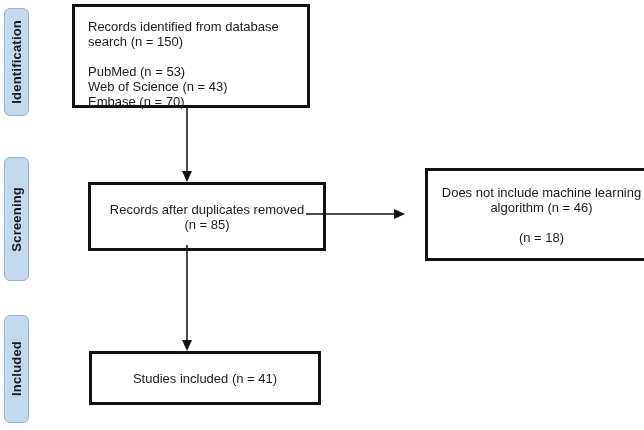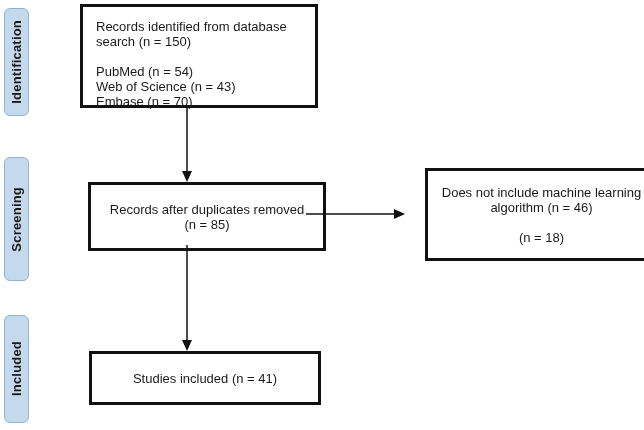--- a/index.html
+++ b/index.html
@@ -54,21 +54,21 @@
   .box .line { min-height: 15px; }
   .box.centered {
     display: flex;
     flex-direction: column;
     align-items: center;
     justify-content: center;
     text-align: left;
     margin-left: 20px;
   }
   #box-records-identified {
-    left: 80px; top: 4px; width: 238px; height: 104px;
+    left: 72px; top: 4px; width: 238px; height: 104px;
     padding: 12px 8px 0 13px;
     text-align: left;
   }
   #box-duplicates-removed { left: 68px;  top: 182px; width: 238px; height: 69px; }
   #box-excluded           { left: 405px; top: 168px; width: 233px; height: 93px; }
   #box-studies-included   { left: 69px;  top: 351px; width: 232px; height: 54px; }
 
   
   #arrow-layer {
     position: absolute;
@@ -89,21 +89,21 @@
     <span class="vtext">Screening</span>
   </div>
   <div class="stage" id="stage-included">
     <span class="vtext">Included</span>
   </div>
 
   <div class="box" id="box-records-identified">
     <div class="line">Records identified from database</div>
     <div class="line">search (n = 150)</div>
     <div class="line"></div>
-    <div class="line">PubMed (n = 54)</div>
+    <div class="line">PubMed (n = 53)</div>
     <div class="line">Web of Science (n = 43)</div>
     <div class="line">Embase (n = 70)</div>
   </div>
 
   <div class="box centered" id="box-duplicates-removed">
     <div class="line">Records after duplicates removed</div>
     <div class="line">(n = 85)</div>
   </div>
 
   <div class="box centered" id="box-excluded">

